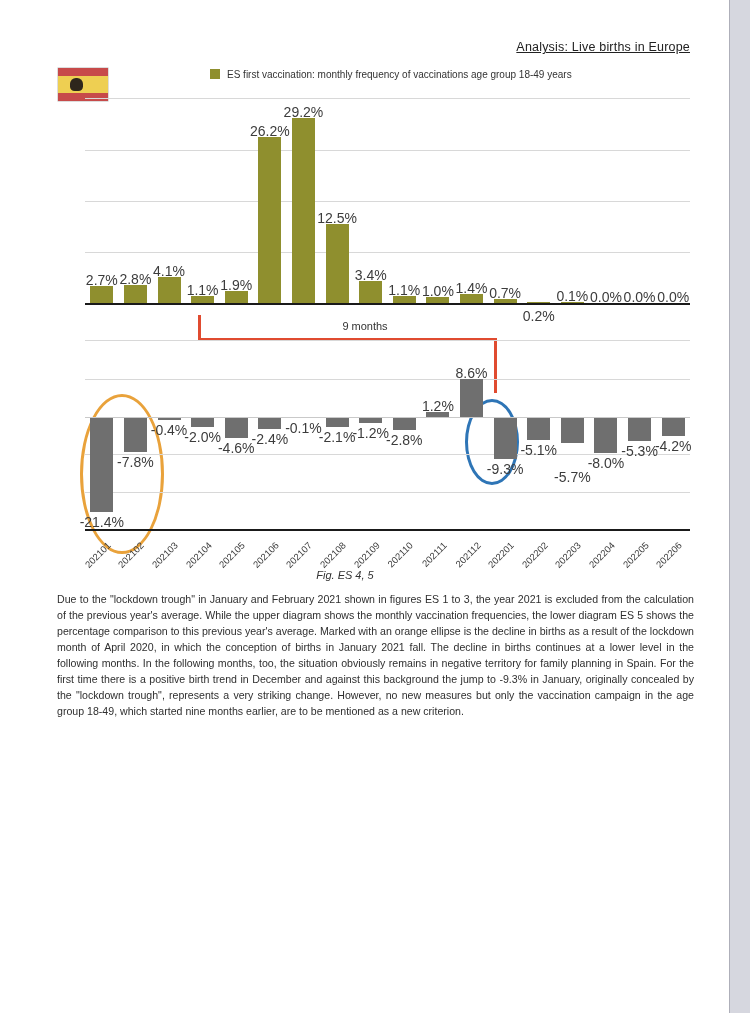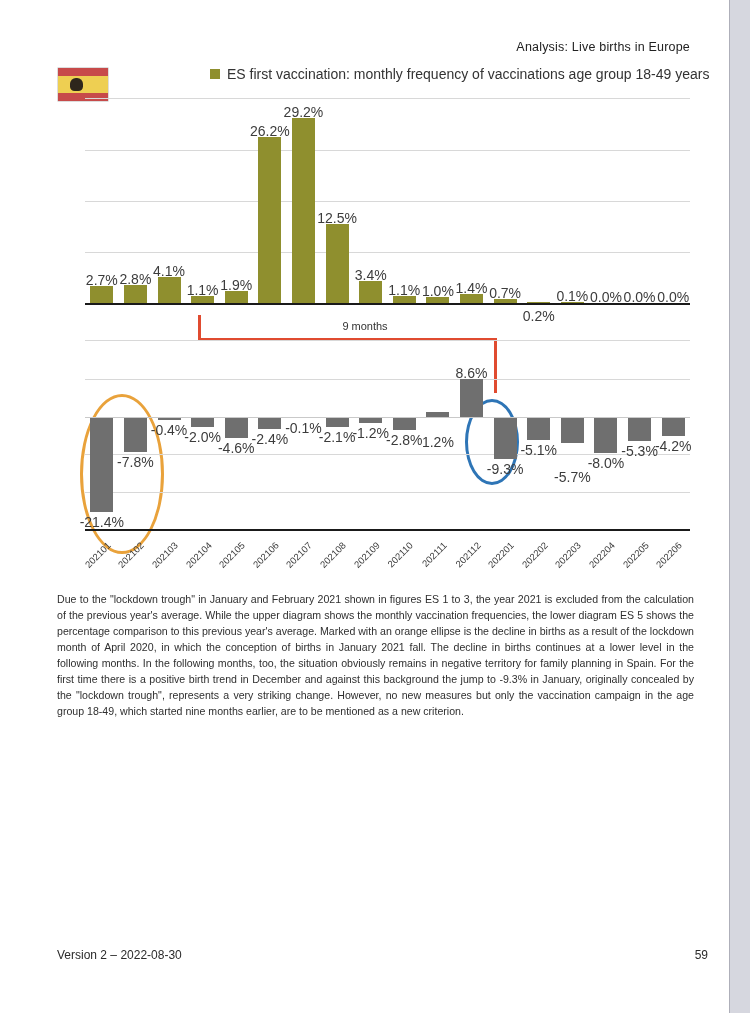--- a/index.html
+++ b/index.html
@@ -2,30 +2,30 @@
 <html><head>
 <meta charset="utf-8">
 <style>
   * { margin:0; padding:0; box-sizing:border-box; }
   html,body { background:#ffffff; }
   body { font-family:"Liberation Sans", sans-serif; color:#303030; }
   .page { position:relative; width:750px; height:1013px; background:#ffffff; overflow:hidden; }
   .right-strip { position:absolute; top:0; right:0; width:21px; height:1013px;
                  background:#d6d7df; border-left:1px solid #aeafb9; }
   .header { position:absolute; top:40px; right:60px; font-size:12.5px; color:#222;
-            letter-spacing:0.2px;margin-left:13px; }
+            text-decoration:underline; letter-spacing:0.2px;margin-left:13px; }
   
   .flag { position:absolute; left:58px; top:68px; width:50px; height:33px; box-shadow:0 0 0 0.5px #bbb; }
   .flag .stripe-red-top { height:8px; background:#c74a4a; }
   .flag .stripe-yellow { position:relative; height:17px; background:#eecf52; }
   .flag .stripe-red-bottom { height:8px; background:#c74a4a; }
   .flag .emblem { position:absolute; left:12px; top:2px; width:13px; height:13px;
                   background:#2e261c; border-radius:45% 45% 35% 35%; }
   
-  .legend { position:absolute; left:210px; top:66px; font-size:14px; color:#333; }
+  .legend { position:absolute; left:210px; top:66px; font-size:10px; color:#333; }
   .legend-row { display:flex; align-items:center; height:16px; }
   .legend-swatch { width:10px; height:10px; margin-right:7px; flex:0 0 aupx; }
   
   .chart { position:absolute; left:85px; top:95px; width:605px; height:490px; }
   .gridline { position:absolute; left:0; width:605px; height:1px; background:#d8d8d8; }
   .axisline { position:absolute; left:0; width:605px; height:2px; background:#1a1a1a; }
   .bar { position:absolute; }
   .bar-label { position:absolute; width:48px; text-align:center; font-size:14px; color:#3c3c3c; white-space:nowrap; }
   .tick-label { position:absolute; width:44px; text-align:right; font-size:9.5px; color:#3c3c3c;
                 transform:rotate(-45deg); transform-origin:100% 50%; white-space:nowrap; }
@@ -131,21 +131,21 @@
       <div class="bar" style="left: 173.361px; top: 323px; width: 23px; height: 11px; background: rgb(111, 111, 111);"></div>
       <div class="bar-label" style="left: 160.861px; top: 336px;">-2.4%</div>
       <div class="bar-label" style="left: 194.472px; top: 325px;">-0.1%</div>
       <div class="bar" style="left: 240.583px; top: 323px; width: 23px; height: 9px; background: rgb(111, 111, 111);"></div>
       <div class="bar-label" style="left: 228.083px; top: 334px;">-2.1%</div>
       <div class="bar" style="left: 274.194px; top: 323px; width: 23px; height: 5px; background: rgb(111, 111, 111);"></div>
       <div class="bar-label" style="left: 261.694px; top: 330px;">-1.2%</div>
       <div class="bar" style="left: 307.806px; top: 323px; width: 23px; height: 12px; background: rgb(111, 111, 111);"></div>
       <div class="bar-label" style="left: 295.306px; top: 337px;">-2.8%</div>
       <div class="bar" style="left: 341.417px; top: 317px; width: 23px; height: 5px; background: rgb(111, 111, 111);"></div>
-      <div class="bar-label" style="left: 328.917px; top: 303px; margin-top: 36px;">1.2%</div>
+      <div class="bar-label" style="left: 328.917px; top: 303px;">1.2%</div>
       <div class="bar" style="left: 375.028px; top: 284px; width: 23px; height: 38px; background: rgb(111, 111, 111);"></div>
       <div class="bar-label" style="left: 362.528px; top: 270px;">8.6%</div>
       <div class="bar" style="left: 408.639px; top: 323px; width: 23px; height: 41px; background: rgb(111, 111, 111);"></div>
       <div class="bar-label" style="left: 396.139px; top: 366px;">-9.3%</div>
       <div class="bar" style="left: 442.25px; top: 323px; width: 23px; height: 22px; background: rgb(111, 111, 111);"></div>
       <div class="bar-label" style="left: 429.75px; top: 347px;">-5.1%</div>
       <div class="bar" style="left: 475.861px; top: 323px; width: 23px; height: 25px; background: rgb(111, 111, 111);"></div>
       <div class="bar-label" style="left: 463.361px; top: 363px; margin-top: 11px;">-5.7%</div>
       <div class="bar" style="left: 509.472px; top: 323px; width: 23px; height: 35px; background: rgb(111, 111, 111);"></div>
       <div class="bar-label" style="left: 496.972px; top: 360px;">-8.0%</div>
@@ -166,22 +166,19 @@
       <div class="tick-label" style="left: 315.917px; top: 443px;">202111</div>
       <div class="tick-label" style="left: 349.528px; top: 443px;">202112</div>
       <div class="tick-label" style="left: 383.139px; top: 443px;">202201</div>
       <div class="tick-label" style="left: 416.75px; top: 443px;">202202</div>
       <div class="tick-label" style="left: 450.361px; top: 443px;">202203</div>
       <div class="tick-label" style="left: 483.972px; top: 443px;">202204</div>
       <div class="tick-label" style="left: 517.583px; top: 443px;">202205</div>
       <div class="tick-label" style="left: 551.194px; top: 443px;">202206</div>
     </div>
 
+  <div class="caption">Fig. ES 4, 5</div>
 
   <div class="body-text">Due to the "lockdown trough" in January and February 2021 shown in figures ES 1 to 3, the year 2021 is excluded from the calculation of the previous year's average. While the upper diagram shows the monthly vaccination frequencies, the lower diagram ES 5 shows the percentage comparison to this previous year's average. Marked with an orange ellipse is the decline in births as a result of the lockdown month of April 2020, in which the conception of births in January 2021 fall. The decline in births continues at a lower level in the following months. In the following months, too, the situation obviously remains in negative territory for family planning in Spain. For the first time there is a positive birth trend in December and against this background the jump to -9.3% in January, originally concealed by the "lockdown trough", represents a very striking change. However, no new measures but only the vaccination campaign in the age group 18-49, which started nine months earlier, are to be mentioned as a new criterion.</div>
 
-  <div class="footer">
-    <span>Version 2 – 2022-08-30</span>
-    <span>59</span>
-  </div>
 
   <div class="right-strip"></div>
 </div>
 
 </body></html>

